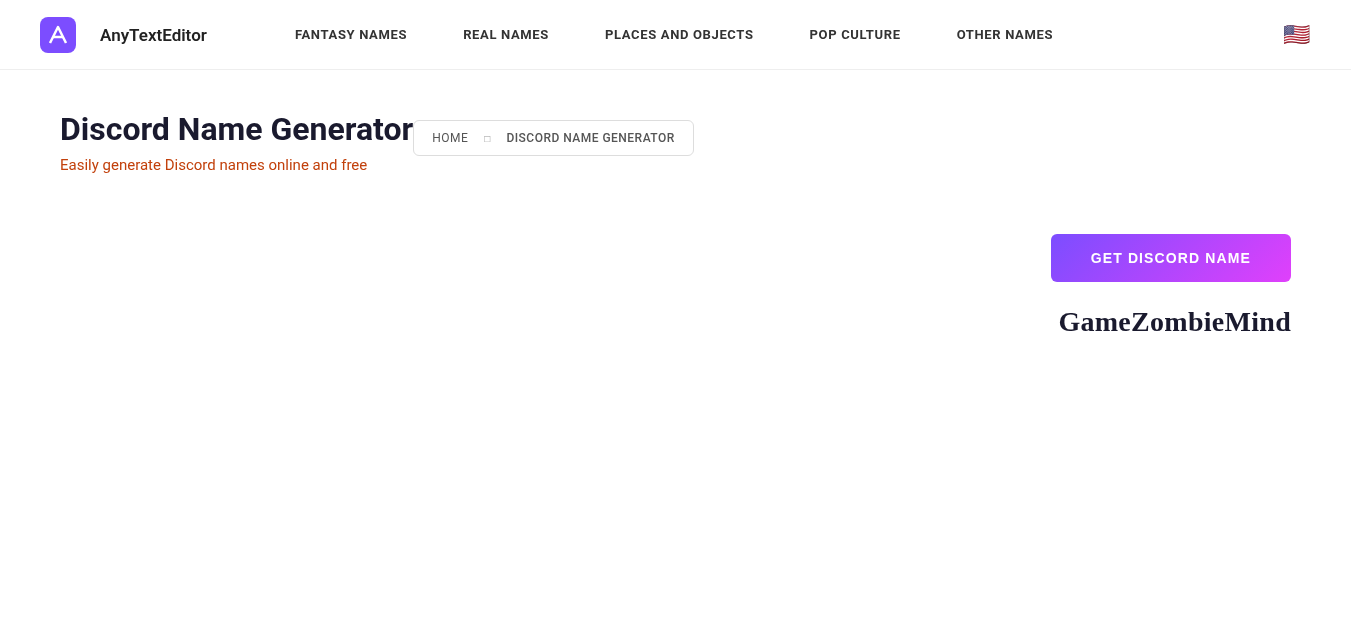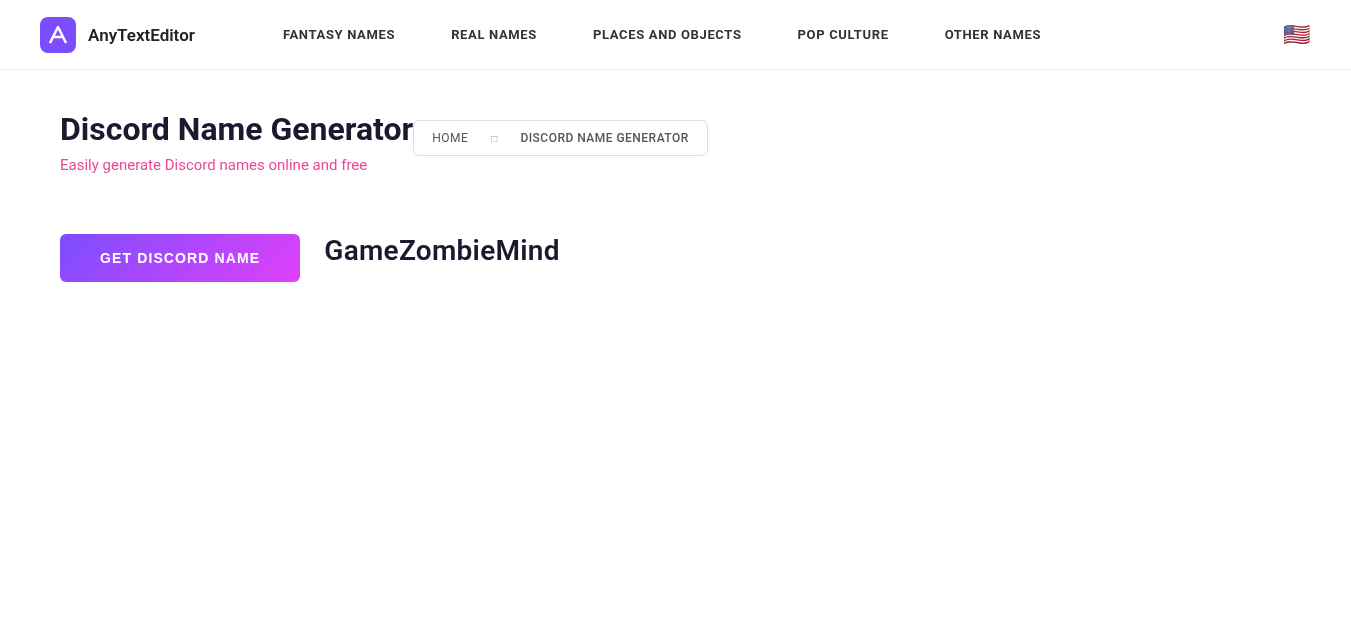--- a/index.html
+++ b/index.html
@@ -22,21 +22,21 @@
       align-items: center;
       padding: 0 40px;
       height: 70px;
       border-bottom: 1px solid #eee;
       background: #fff;
     }
 
     .logo-area {
       display: flex;
       align-items: center;
-      gap: 12px;
+      gap: 24px;
       margin-right: 60px;
       text-decoration: none;
     }
 
     .logo-icon {
       width: 36px;
       height: 36px;
     }
 
     .logo-text {
@@ -88,27 +88,27 @@
     }
 
     .page-title {
       font-size: 32px;
       font-weight: 700;
       color: #1a1a2e;
     }
 
     .page-subtitle {
       font-size: 15px;
-      color: #ec4899;
+      color: #c2410c;
     }
 
     .breadcrumb {
       display: flex;
       align-items: center;
-      gap: 23px;
+      gap: 16px;
       border: 1px solid #ddd;
       border-radius: 6px;
       padding: 10px 18px;
       font-size: 12px;
       color: #555;
       background: #fff;
       margin-top: 10px;
     }
 
     .breadcrumb-home {
@@ -125,22 +125,22 @@
     .breadcrumb-current {
       color: #555;
       text-transform: uppercase;
       letter-spacing: 0.04em;
       font-weight: 500;
     }
 
     
     .generator-section {
       display: flex;
-      flex-direction: row;
-      align-items: flex-start;
+      flex-direction: column;
+      align-items: flex-end;
       margin-top: 60px;
       gap: 24px;
     }
 
     .generate-btn {
       background: linear-gradient(135deg, #7c4dff 0%, #e040fb 100%);
       color: #fff;
       border: none;
       border-radius: 6px;
       padding: 16px 40px;
@@ -150,20 +150,21 @@
       text-transform: uppercase;
       cursor: pointer;
       min-width: 200px;
     }
 
     .generated-name {
       font-size: 28px;
       font-weight: 600;
       color: #1a1a2e;
       letter-spacing: 0.01em;
+      font-family: Liberation Serif, serif;
     }
 
     
     .bottom-section {
       display: flex;
       flex-direction: column;
       align-items: center;
       margin-top: 100px;
       padding-bottom: 40px;
     }

